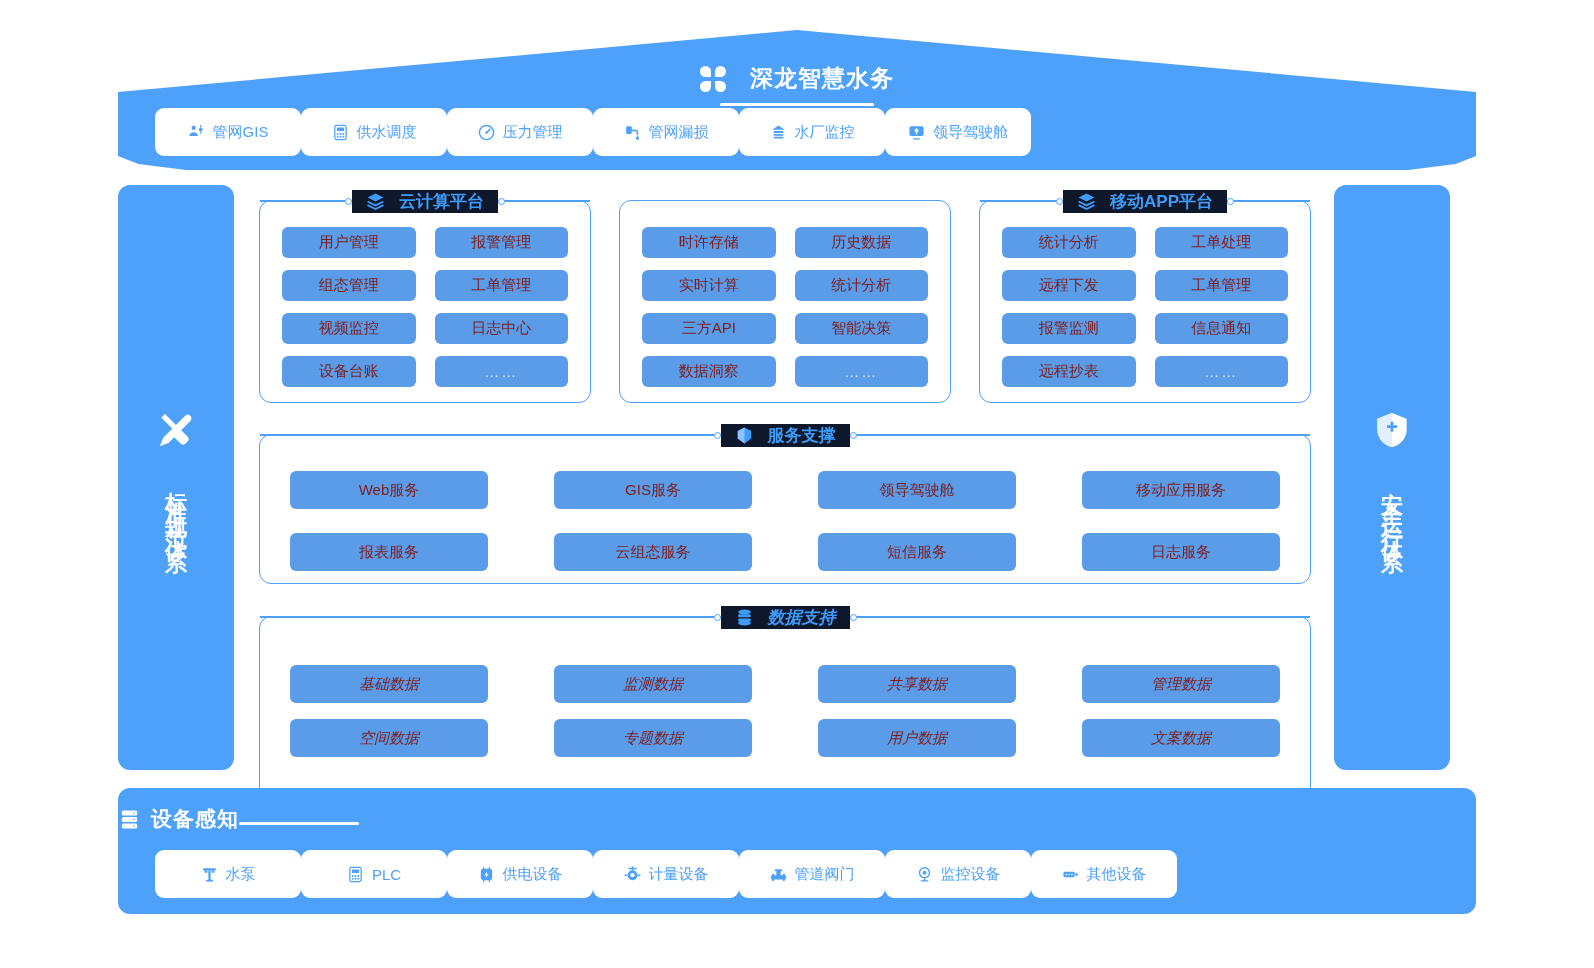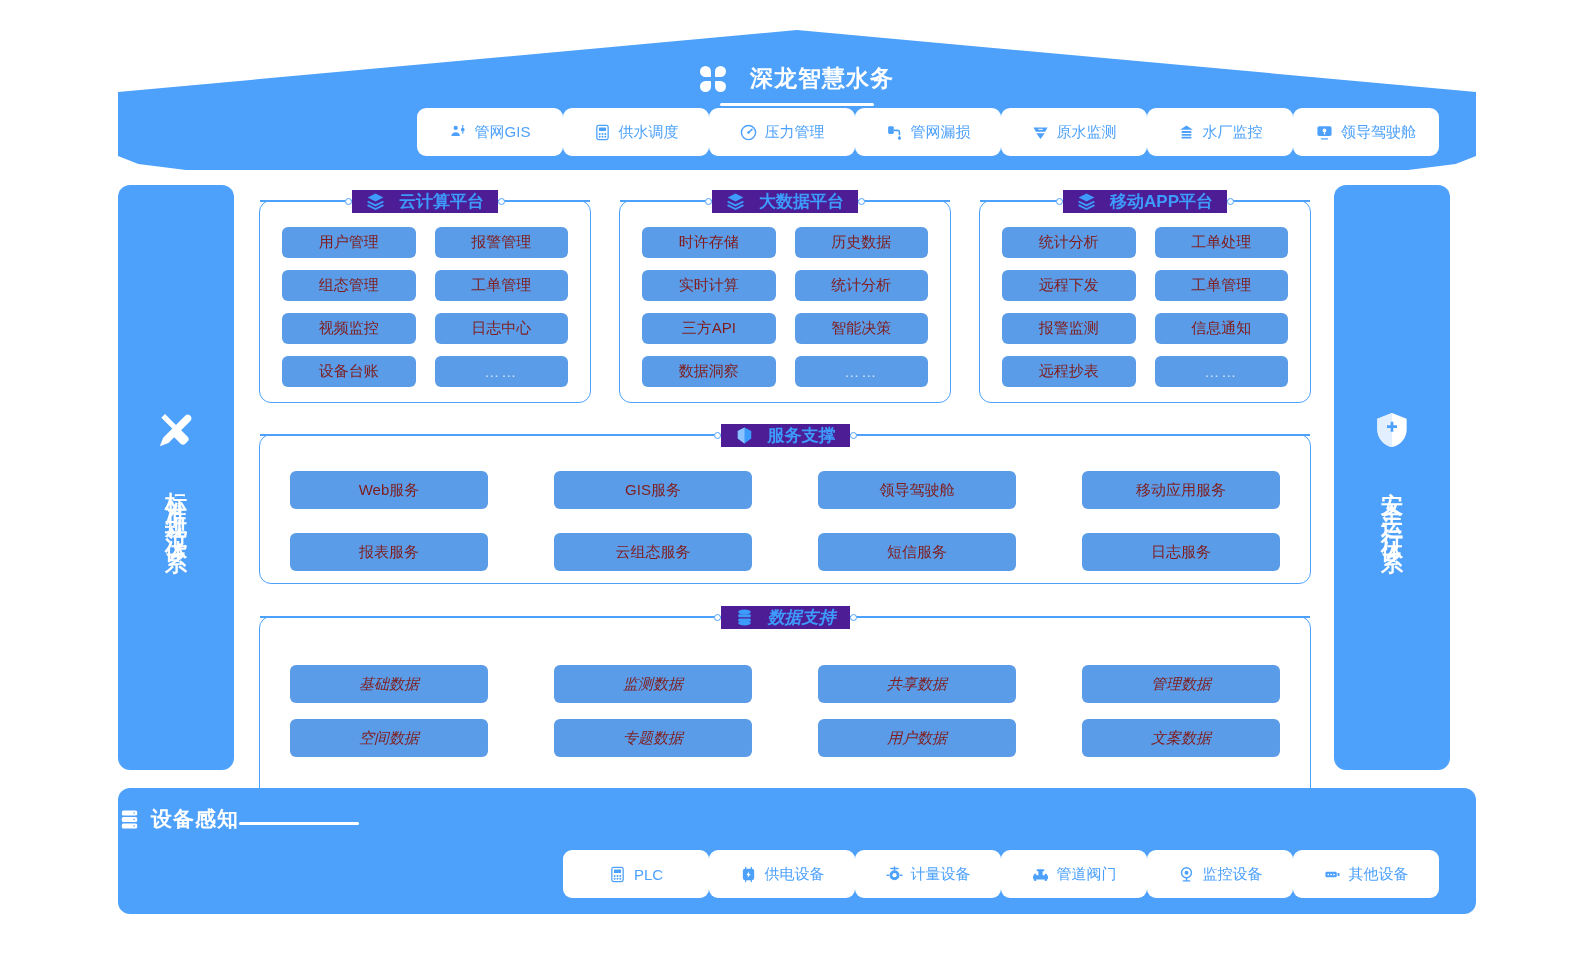--- a/index.html
+++ b/index.html
@@ -48,21 +48,21 @@
     color: #fff; font-size: 23px; font-weight: bold; letter-spacing: 1px;
   }
   .title-underline {
     margin-top: 9px;
     width: 154px; height: 3px; background: #fff; border-radius: 2px;
   }
 
   .nav-row {
     position: absolute;
     left: 0; right: 0; bottom: 14px;
-    display: flex; justify-content: flex-end;
+    display: flex; justify-content: flex-start;
     padding: 0 37px;
   }
   .nav-pill {
     width: 146px; height: 48px;
     background: #fff; border-radius: 9px;
     display: flex; align-items: center; justify-content: center;
     gap: 8px;
     color: #4da1fb; font-size: 15px;
     white-space: nowrap;
   }
@@ -111,21 +111,21 @@
     top: 11px; height: 1.5px; background: #4da1fb;
     left: 0; right: 0;
   }
   .panel-head .dot {
     width: 7px; height: 7px; border-radius: 50%;
     border: 1.5px solid #4da1fb; background: #fff;
     flex: 0 0 auto;
   }
   .panel-title {
     flex: 0 0 auto;
-    background: #4c1d95;
+    background: #0f172a;
     padding: 0 14px;
     display: flex; align-items: center; gap: 14px;
     color: #3d9bfb; font-size: 17px; font-weight: bold;
     white-space: nowrap;
   }
   .panel-title .t-ico { width: 19px; height: 19px; display:block; }
 
   .tilegrid {
     position: absolute;
     display: grid;
@@ -238,28 +238,20 @@
     <div class="nav-pill">
       <svg class="ico" viewBox="0 0 24 24">
         <rect x="3" y="3" width="8" height="11" rx="2" fill="#4da1fb"></rect>
         <path d="M11 9h5a3 3 0 0 1 3 3v4" stroke="#4da1fb" stroke-width="2.2" fill="none"></path>
         <path d="M19 16.5c1.4 1.6 2.2 2.6 2.2 3.6a2.2 2.2 0 0 1-4.4 0c0-1 .8-2 2.2-3.6z" fill="#4da1fb"></path>
       </svg>
       <span>管网漏损</span>
     </div>
     <div class="nav-pill">
       <svg class="ico" viewBox="0 0 24 24">
-        <path d="M2 5h20l-3.5 6H5.5z" fill="#4da1fb"></path>
-        <path d="M6 13h12l-6 8z" fill="#4da1fb"></path>
-        <path d="M9 7.5h6" stroke="#fff" stroke-width="1.4"></path>
-      </svg>
-      <span>原水监测</span>
-    </div>
-    <div class="nav-pill">
-      <svg class="ico" viewBox="0 0 24 24">
         <path d="M12 2 3 8h18z" fill="#4da1fb"></path>
         <rect x="5" y="10" width="14" height="2.6" rx="1" fill="#4da1fb"></rect>
         <rect x="5" y="14" width="14" height="2.6" rx="1" fill="#4da1fb"></rect>
         <rect x="5" y="18" width="14" height="2.6" rx="1" fill="#4da1fb"></rect>
       </svg>
       <span>水厂监控</span>
     </div>
     <div class="nav-pill">
       <svg class="ico" viewBox="0 0 24 24">
         <rect x="2" y="3" width="20" height="14" rx="2.5" fill="#4da1fb"></rect>
@@ -311,34 +303,20 @@
     <div class="tile">组态管理</div>
     <div class="tile">工单管理</div>
     <div class="tile">视频监控</div>
     <div class="tile">日志中心</div>
     <div class="tile">设备台账</div>
     <div class="tile dots">……</div>
   </div>
 </div>
 
 <div class="panel p-bigdata">
-  <div class="panel-head">
-    <span class="lead"></span>
-      <span class="dot"></span>
-    <span class="panel-title">
-      <svg class="t-ico" viewBox="0 0 24 24">
-        <path d="M12 2 2 7l10 5 10-5z" fill="#3d9bfb"></path>
-        <path d="M2 12l10 5 10-5" stroke="#3d9bfb" stroke-width="2.4" fill="none"></path>
-        <path d="M2 16.5l10 5 10-5" stroke="#3d9bfb" stroke-width="2.4" fill="none"></path>
-      </svg>
-      <span>大数据平台</span>
-    </span>
-    <span class="dot"></span>
-      <span class="trail"></span>
-  </div>
   <div class="tilegrid">
     <div class="tile">时许存储</div>
     <div class="tile">历史数据</div>
     <div class="tile">实时计算</div>
     <div class="tile">统计分析</div>
     <div class="tile">三方API</div>
     <div class="tile">智能决策</div>
     <div class="tile">数据洞察</div>
     <div class="tile dots">……</div>
   </div>
@@ -437,20 +415,29 @@
         <circle cx="16.8" cy="18.8" r=".85" fill="#4da1fb"></circle>
       </svg>
       <span class="footer-title-text">设备感知</span>
     </div>
     <div class="footer-underline"></div>
   </div>
 
   <div class="nav-row">
     <div class="nav-pill">
       <svg class="ico" viewBox="0 0 24 24">
+        <rect x="3" y="3" width="18" height="3.4" rx="1.2" fill="#4da1fb"></rect>
+        <rect x="10.4" y="6" width="3.2" height="14" fill="#4da1fb"></rect>
+        <path d="M5 6.4h4v3H5zM15 6.4h4v3h-4z" fill="#4da1fb"></path>
+        <rect x="7" y="19.5" width="10" height="2.4" rx="1" fill="#4da1fb"></rect>
+      </svg>
+      <span>水泵</span>
+    </div>
+    <div class="nav-pill">
+      <svg class="ico" viewBox="0 0 24 24">
         <rect x="4" y="2" width="16" height="20" rx="2.5" fill="none" stroke="#4da1fb" stroke-width="1.8"></rect>
         <rect x="7" y="5" width="10" height="5" rx="1" fill="#4da1fb"></rect>
         <circle cx="8" cy="14" r="1.4" fill="#4da1fb"></circle>
           <circle cx="12" cy="14" r="1.4" fill="#4da1fb"></circle>
           <circle cx="16" cy="14" r="1.4" fill="#4da1fb"></circle>
         <circle cx="8" cy="18" r="1.4" fill="#4da1fb"></circle>
           <circle cx="12" cy="18" r="1.4" fill="#4da1fb"></circle>
           <circle cx="16" cy="18" r="1.4" fill="#4da1fb"></circle>
       </svg>
       <span>PLC</span>

